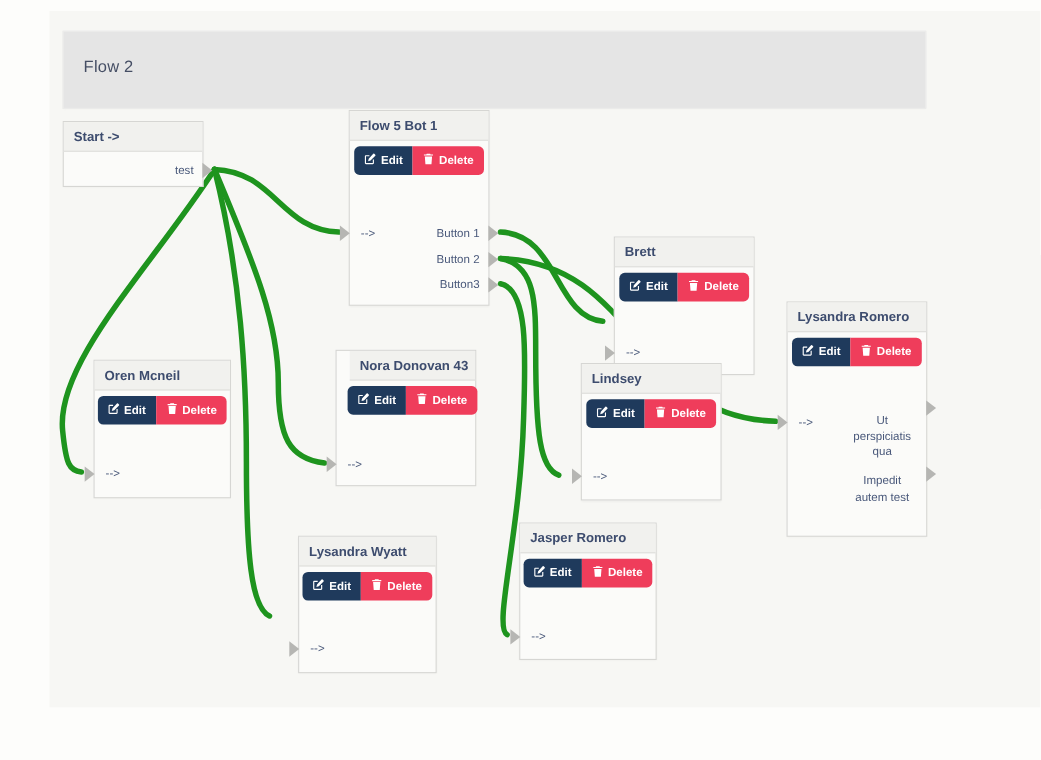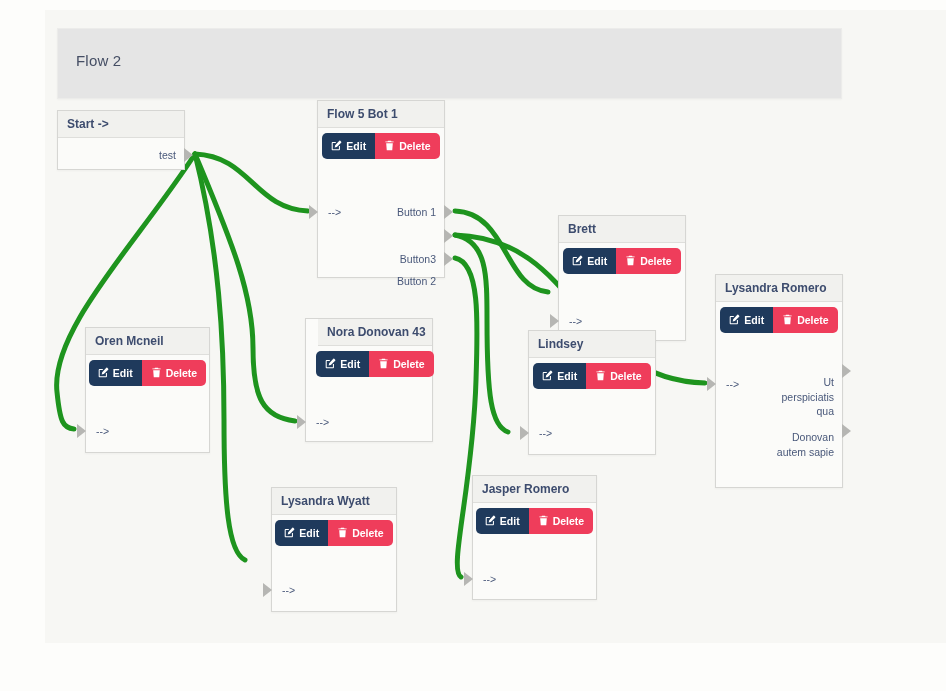--- a/index.html
+++ b/index.html
@@ -16,21 +16,21 @@
     font-size:12px;font-weight:600;color:#3d4c6e;white-space:nowrap;overflow:hidden;}
   .btn-row{display:flex;justify-content:center;margin-top:5px;}
   .btn{display:flex;align-items:center;gap:4px;height:26px;padding:0 9px;border:none;cursor:pointer;
     font-family:"Liberation Sans",sans-serif;font-size:10.5px;font-weight:700;color:#fff;}
   .btn-edit{background:var(--edit,#1f3a5c);border-radius:5px 0 0 5px;}
   .btn-delete{background:var(--delete,#ef3d5b);border-radius:0 5px 5px 0;}
   .in-label{position:absolute;left:10px;height:16px;line-height:16px;font-size:10.5px;color:#49587a;}
   .out-label{position:absolute;right:8px;height:16px;line-height:16px;font-size:10.5px;color:#49587a;
     text-align:right;white-space:nowrap;}
   .out-block{position:absolute;right:8px;width:64px;font-size:10.5px;line-height:14.5px;color:#49587a;
-    text-align:right;}
+    text-align:center;}
   .handle{position:absolute;width:0;height:0;border-top:7px solid transparent;
     border-bottom:7px solid transparent;border-left:9px solid #b6b6b3;}
   .handle.in{left:-9px;}
   .handle.out{right:-9px;}
 </style>
 </head>
 <body>
 
 <div class="page">
   <div class="canvas"></div>
@@ -67,21 +67,21 @@
             <span><svg viewBox="0 0 16 16" width="11" height="11">
                 <path fill="#fff" d="M5.7 1h4.6l.5 1H14v1.4H2V2h3.2l.5-1zM3.2 4.6h9.6L12 15H4L3.2 4.6z"></path>
               </svg></span>
             <span>Delete</span>
           </button>
         </div>
         <span class="in-label" style="top: 103px;">--&gt;</span>
         <div class="handle in" style="top: 104px;"></div>
         <span class="out-label" style="top: 103px;">Button 1</span>
         <div class="handle out" style="top: 104px;"></div>
-        <span class="out-label" style="top: 127px; margin-top: 45px;">Button 2</span>
+        <span class="out-label" style="top: 127px;">Button 2</span>
         <div class="handle out" style="top: 128px;"></div>
         <span class="out-label" style="top: 150px;">Button3</span>
         <div class="handle out" style="top: 151px;"></div>
       </div>
       <div class="node" style="left: 558px; top: 187px; width: 128px; height: 126px; margin-top: 28px;">
         <div class="node-header">Brett</div>
         <div class="btn-row">
           <button class="btn btn-edit">
             <span><svg viewBox="0 0 16 16" width="11" height="11">
                 <path fill="#fff" d="M12.1 1.2a1 1 0 0 1 1.4 0l1.3 1.3a1 1 0 0 1 0 1.4L8.5 10.2l-3.2.8.8-3.2 6-6.6z"></path>
@@ -113,21 +113,21 @@
             <span><svg viewBox="0 0 16 16" width="11" height="11">
                 <path fill="#fff" d="M5.7 1h4.6l.5 1H14v1.4H2V2h3.2l.5-1zM3.2 4.6h9.6L12 15H4L3.2 4.6z"></path>
               </svg></span>
             <span>Delete</span>
           </button>
         </div>
         <span class="in-label" style="top: 101px;">--&gt;</span>
         <div class="handle in" style="top: 102px;"></div>
         <div class="out-block" style="top: 100px;">Ut perspiciatis qua</div>
         <div class="handle out" style="top: 89px;"></div>
-        <div class="out-block" style="top: 155px;">Donovan autem sapie</div>
+        <div class="out-block" style="top: 155px;">Impedit autem test</div>
         <div class="handle out" style="top: 149px;"></div>
       </div>
       <div class="node" style="left: 85px; top: 327px; width: 125px; height: 126px;">
         <div class="node-header">Oren Mcneil</div>
         <div class="btn-row">
           <button class="btn btn-edit">
             <span><svg viewBox="0 0 16 16" width="11" height="11">
                 <path fill="#fff" d="M12.1 1.2a1 1 0 0 1 1.4 0l1.3 1.3a1 1 0 0 1 0 1.4L8.5 10.2l-3.2.8.8-3.2 6-6.6z"></path>
                 <path fill="#fff" d="M13 8.6v4.9c0 .8-.7 1.5-1.5 1.5h-9C1.7 15 1 14.3 1 13.5v-9C1 3.7 1.7 3 2.5 3H7v1.5H2.5v9h9V8.6H13z"></path>
               </svg></span>

